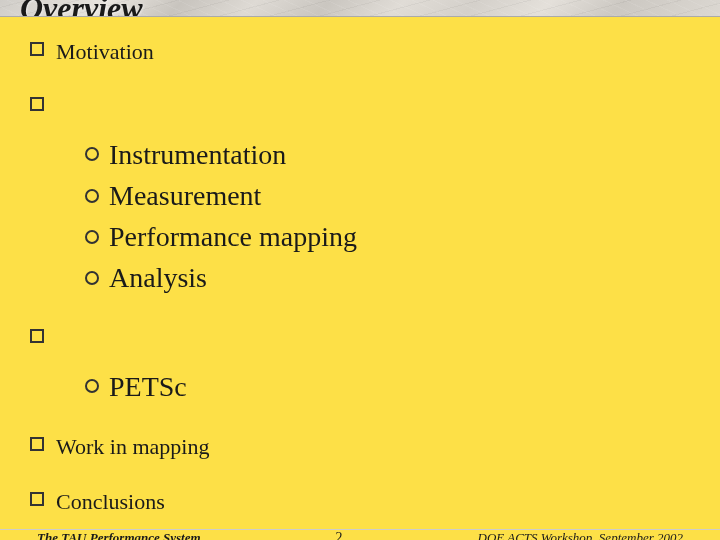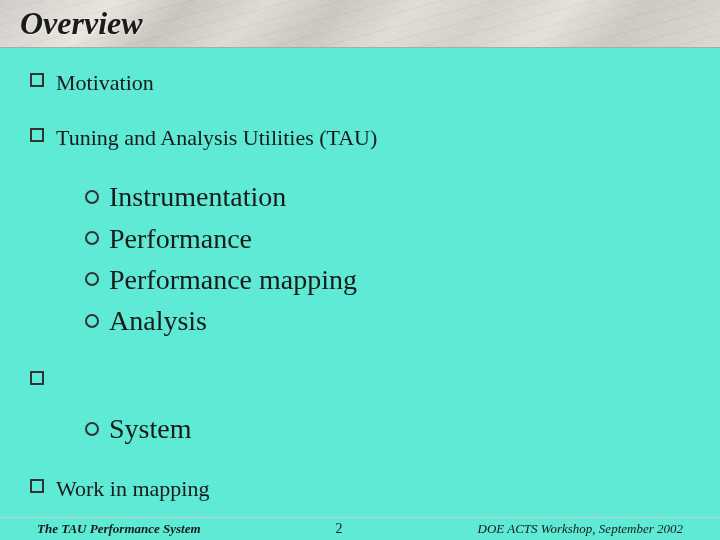--- a/index.html
+++ b/index.html
@@ -13,21 +13,21 @@
       height: 540px;
       background: #ffffff;
       font-family: 'Times New Roman', Times, serif;
       overflow: hidden;
       position: relative;
     }
 
     .slide-container {
       width: 720px;
       height: 540px;
-      background: #5eead4;
+      background: #fde047;
       display: flex;
       flex-direction: column;
     }
 
     
     .header {
       width: 100%;
       height: 72px;
       background: linear-gradient(135deg,
         #d0cdc8 0%,
@@ -180,58 +180,61 @@
 
   <div class="content">
 
     <div class="bullet-item">
       <span class="bullet-square"></span>
       <span class="bullet-text">Motivation</span>
     </div>
 
     <div class="bullet-item">
       <span class="bullet-square"></span>
-      <span class="bullet-text">Tuning and Analysis Utilities (TAU)</span>
     </div>
 
     <div class="sub-items">
       <div class="sub-item">
         <span class="bullet-circle"></span>
         <span>Instrumentation</span>
       </div>
       <div class="sub-item">
         <span class="bullet-circle"></span>
-        <span>Performance</span>
+        <span>Measurement</span>
       </div>
       <div class="sub-item">
         <span class="bullet-circle"></span>
         <span>Performance mapping</span>
       </div>
       <div class="sub-item">
         <span class="bullet-circle"></span>
         <span>Analysis</span>
       </div>
     </div>
 
     <div class="bullet-item">
       <span class="bullet-square"></span>
     </div>
 
     <div class="sub-items">
       <div class="sub-item">
         <span class="bullet-circle"></span>
-        <span>System</span>
+        <span>PETSc</span>
       </div>
     </div>
 
     <div class="bullet-item">
       <span class="bullet-square"></span>
       <span class="bullet-text">Work in mapping</span>
     </div>
 
+    <div class="bullet-item">
+      <span class="bullet-square"></span>
+      <span class="bullet-text">Conclusions</span>
+    </div>
 
   </div>
 
   <div class="footer">
     <span class="footer-left">The TAU Performance System</span>
     <span class="footer-center">2</span>
     <span class="footer-right">DOE ACTS Workshop, September 2002</span>
   </div>
 
 </div>

